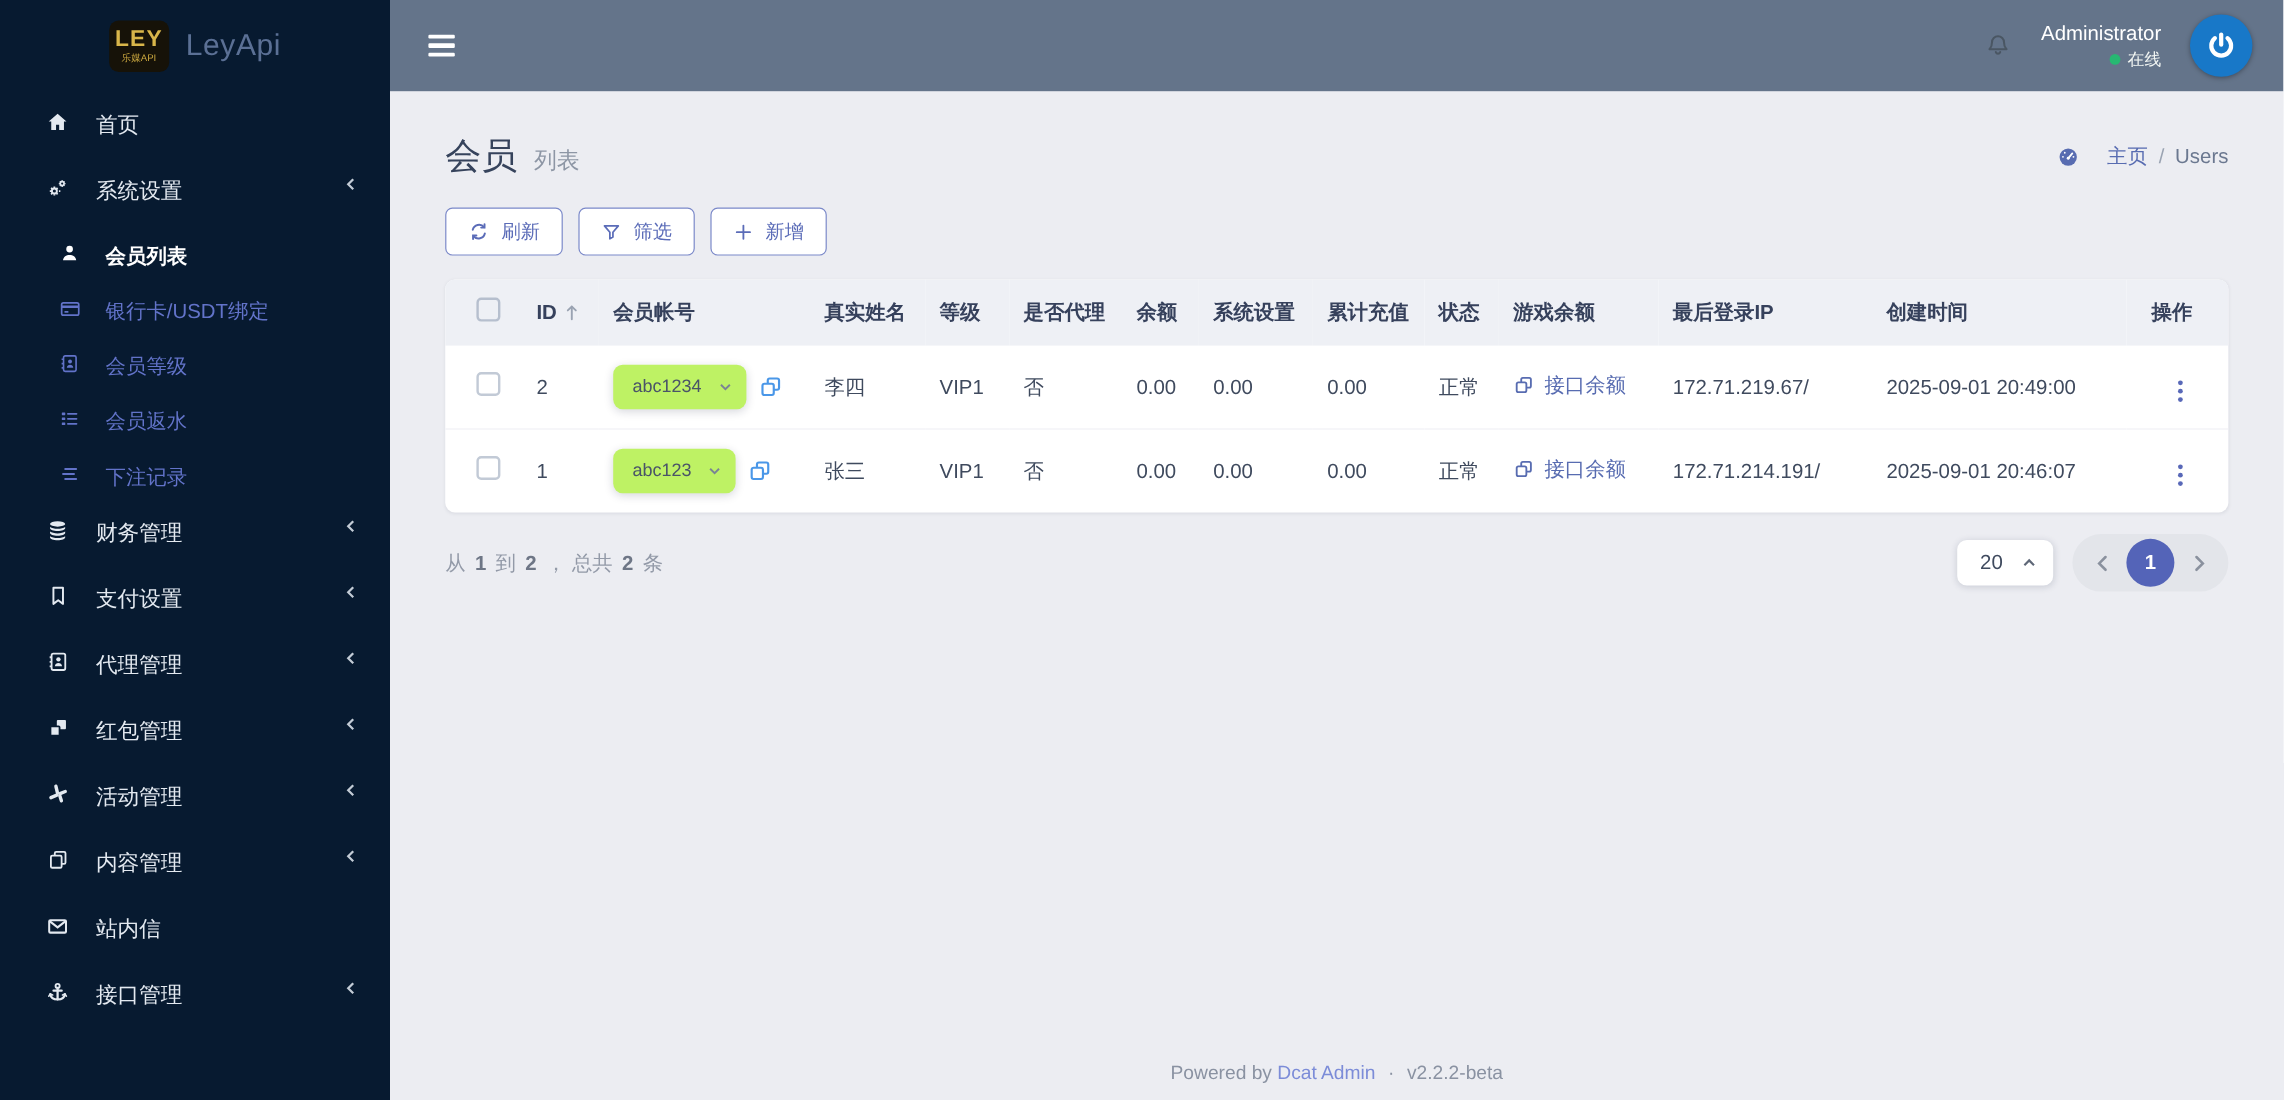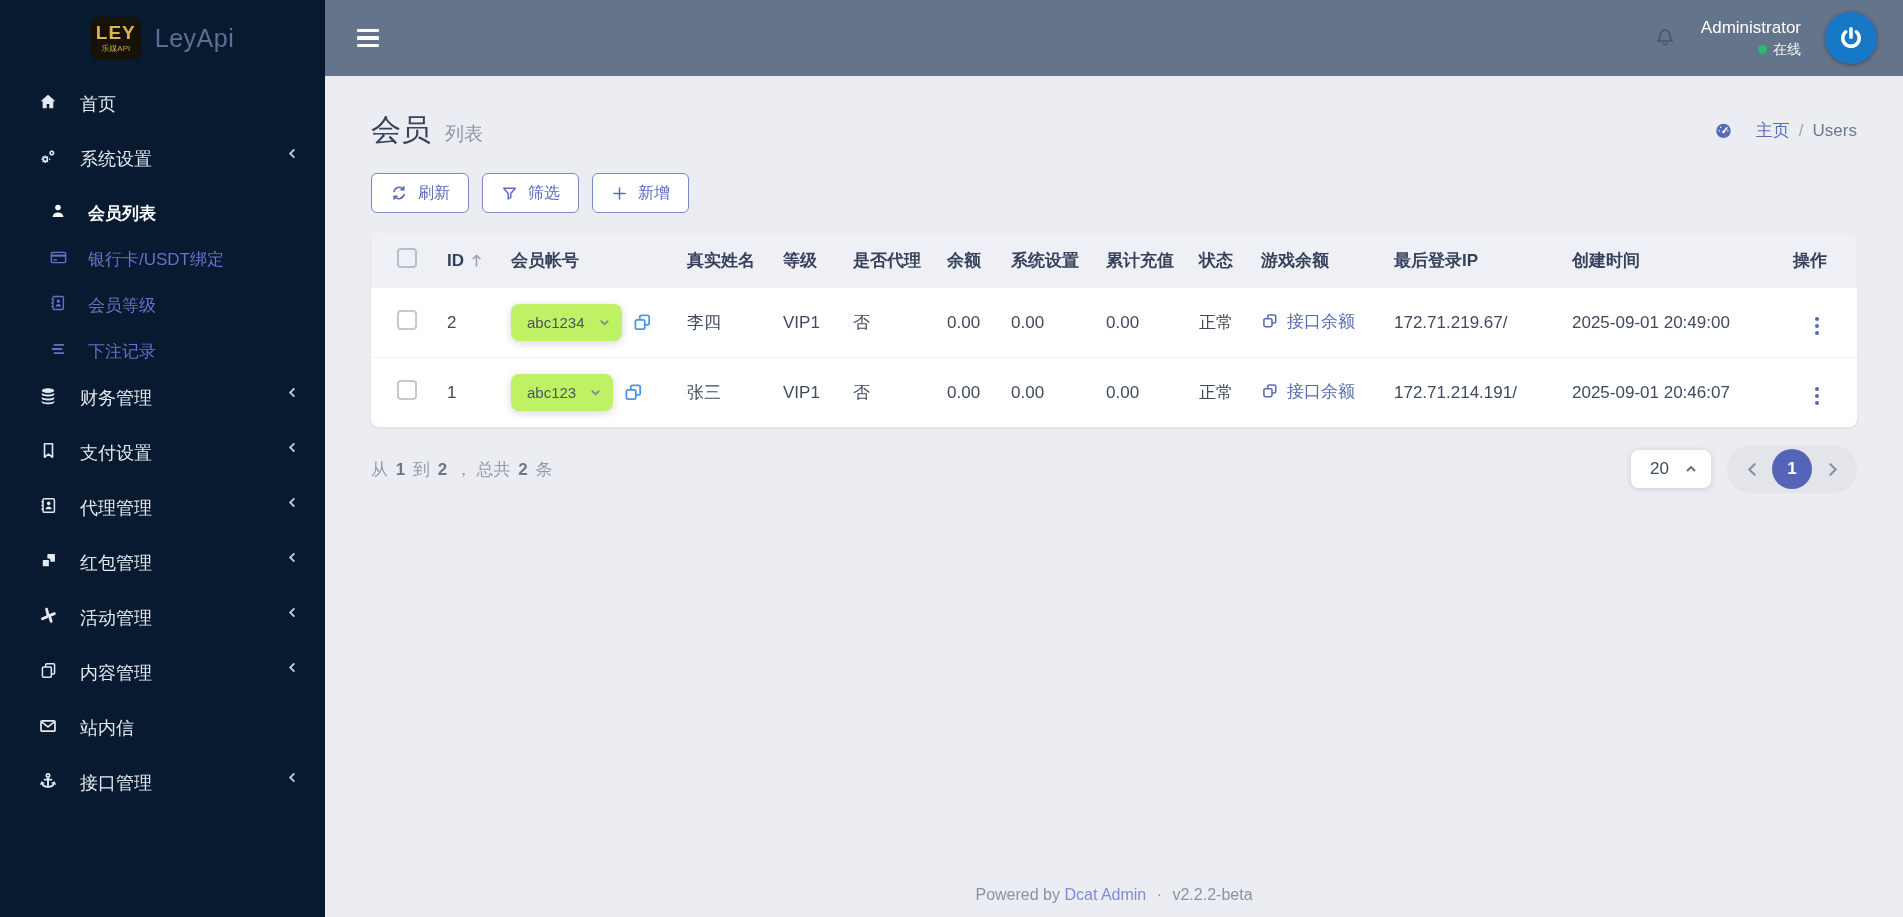--- a/index.html
+++ b/index.html
@@ -151,20 +151,33 @@
           <svg width="18" height="18" viewBox="0 0 20 20">
             <rect x="4.4" y="2.8" width="11.6" height="14.4" rx="1.5" fill="none" stroke="currentColor" stroke-width="1.5"></rect>
             <path d="M2.6 6h1.8M2.6 10h1.8M2.6 14h1.8" stroke="currentColor" stroke-width="1.5"></path>
             <circle cx="10.4" cy="8" r="1.8" fill="currentColor"></circle>
             <path d="M7.4 13.8c.3-1.9 1.5-2.7 3-2.7s2.7.8 3 2.7z" fill="currentColor"></path>
           </svg>
         </span>
         <span>会员等级</span>
       </div>
 
+      <div class="menu-item sub">
+        <span class="mi-icon">
+          <svg width="18" height="18" viewBox="0 0 20 20" fill="currentColor">
+            <rect x="2.8" y="4.2" width="3.2" height="2.4" rx="0.5"></rect>
+              <rect x="7.6" y="4.6" width="9.6" height="1.6" rx="0.8"></rect>
+            <rect x="2.8" y="8.8" width="3.2" height="2.4" rx="0.5"></rect>
+              <rect x="7.6" y="9.2" width="9.6" height="1.6" rx="0.8"></rect>
+            <rect x="2.8" y="13.4" width="3.2" height="2.4" rx="0.5"></rect>
+              <rect x="7.6" y="13.8" width="9.6" height="1.6" rx="0.8"></rect>
+          </svg>
+        </span>
+        <span>会员返水</span>
+      </div>
 
       <div class="menu-item sub">
         <span class="mi-icon">
           <svg width="18" height="18" viewBox="0 0 20 20" fill="currentColor">
             <rect x="5" y="4.4" width="12" height="2" rx="1"></rect>
             <rect x="3" y="9" width="12" height="2" rx="1"></rect>
             <rect x="5" y="13.6" width="12" height="2" rx="1"></rect>
           </svg>
         </span>
         <span>下注记录</span>

